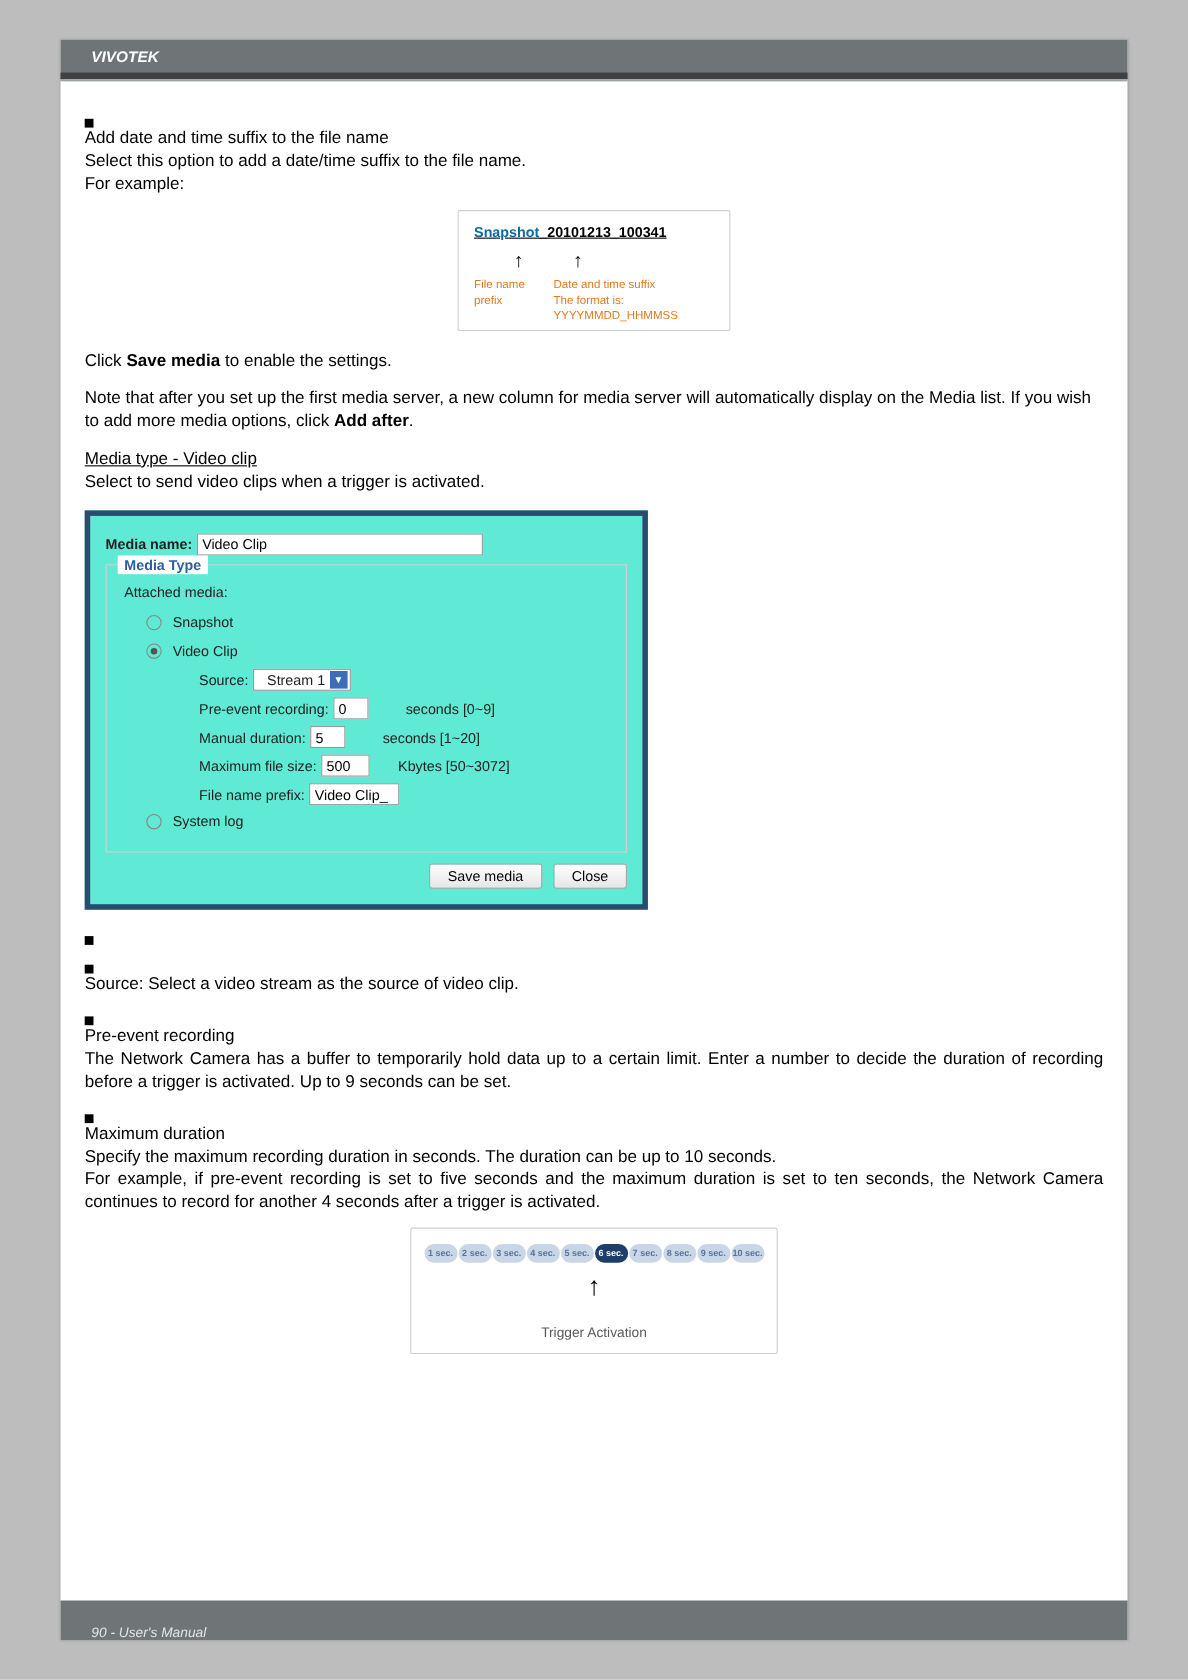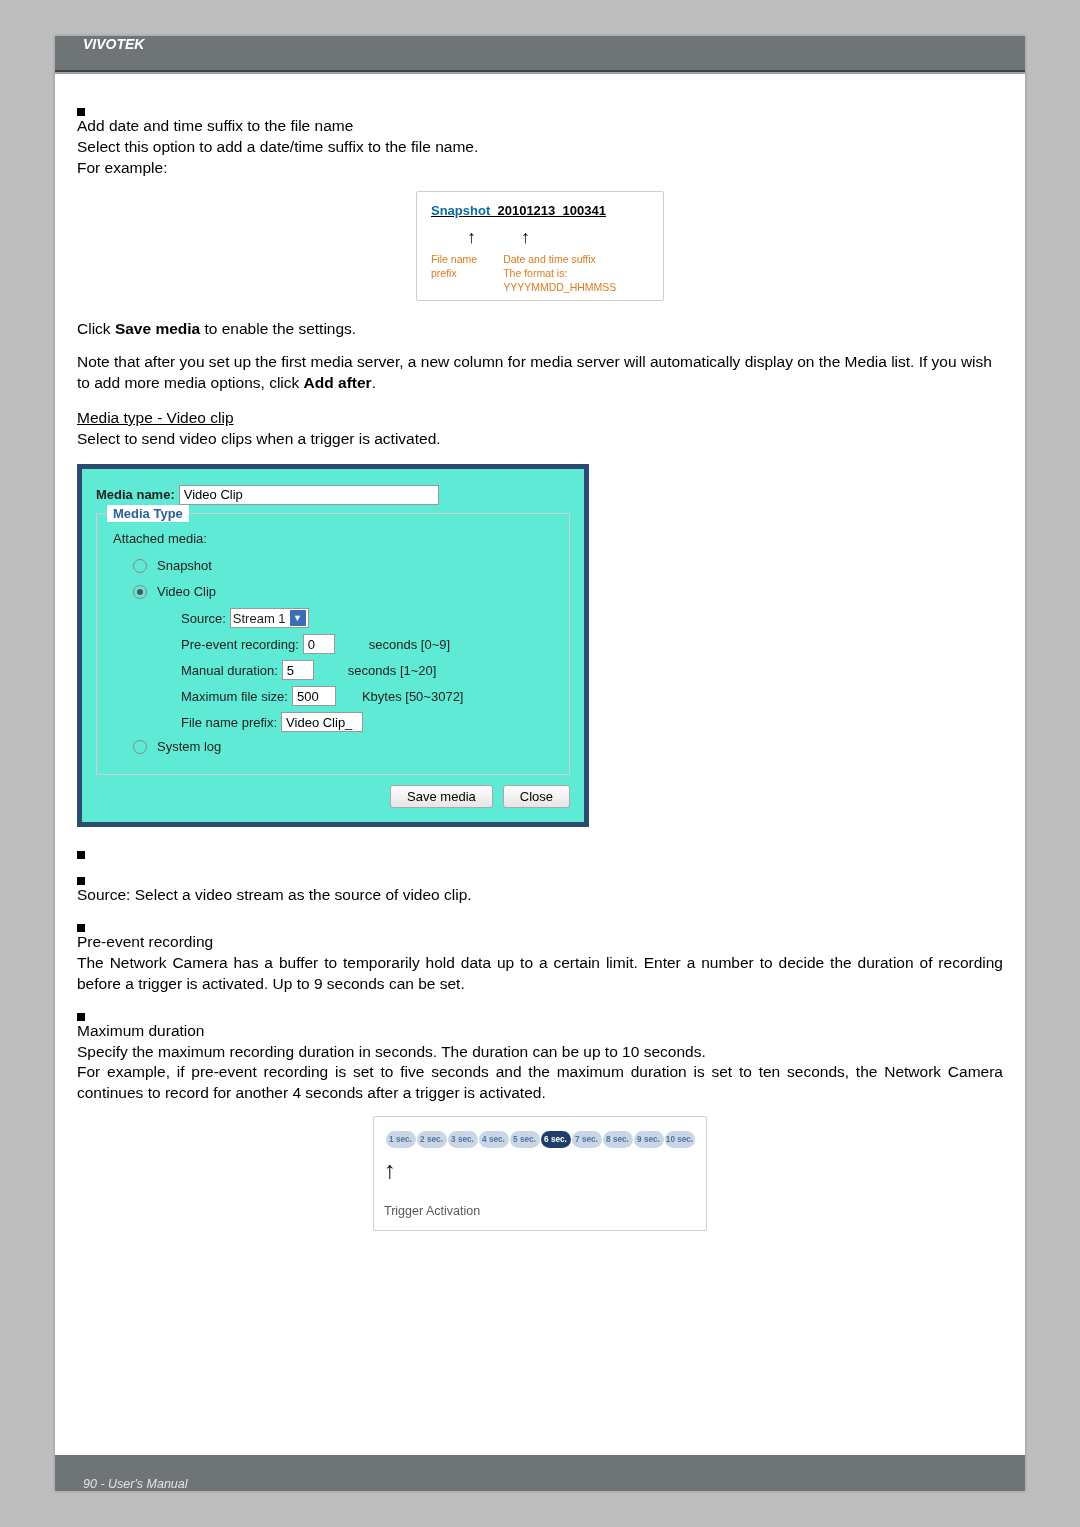--- a/index.html
+++ b/index.html
@@ -15,27 +15,27 @@
     width: 970px;
     margin: 36px auto;
     min-height: 1455px;
     position: relative;
     box-shadow: 0 0 3px rgba(0,0,0,.25);
   }
   .header-bar {
     background: #6f7477;
     height: 36px;
     display: flex;
-    align-items: flex-start;
+    align-items: center;
     padding-left: 28px;
     color: #fff;
     font-style: italic;
     font-weight: bold;
     font-size: 14px;
-    border-bottom: 2px solid #404040;
+    border-bottom: 6px solid #404040;
   }
   .hr-line { height:2px; background:#9ea3a6; }
   .content { padding: 28px 22px 0 22px; font-size: 15.5px; color:#000; line-height:1.35; }
   .blk { margin-bottom: 12px; flex-direction: column; }
   .bullet-row { display:flex; }
   .bullet-sq { width:8px; height:8px; background:#000; margin-top:6px; margin-right:6px; flex:0 0 auto;}
   .media-section-title { text-decoration: underline; }
   .example-box {
     border:1px solid #cfcfcf;
     width: 248px;
@@ -81,37 +81,38 @@
   .legend {
     position:absolute; top:-9px; left:10px; background:#fff; padding:0 6px;
     color:#2a5f9e; font-weight:bold; font-size:13px;
   }
   .radio { width:14px; height:14px; border:1px solid #888; border-radius:50%; display:inline-block; position:relative; vertical-align:middle; margin-right:6px;}
   .radio.checked::after { content:""; width:6px; height:6px; background:#555; border-radius:50%; position:absolute; top:3px; left:3px;}
   .sub { padding-left: 48px; margin:6px 0;}
   .sub .form-row { margin-bottom:6px;}
   .select {
     border:1px solid #999; background:#fff; display:inline-flex; align-items:center;
-    height:20px; padding:0 2px 0 2px; gap:4px; font-size:13px;
+    height:20px; padding:0 2px 0 12px; gap:4px; font-size:13px;
   }
   .select .arrow-btn {
     width:16px; height:16px; background:#3a6fb7; display:flex; align-items:center; justify-content:center;
     color:#fff; font-size:9px;
   }
   .btn {
     border:1px solid #aaa; background:linear-gradient(#fefefe,#e6e6e6);
     padding:3px 16px; font-size:13px; border-radius:3px; cursor:pointer;
   }
   .btn-row { display:flex; justify-content:flex-end; gap:10px; margin-top:10px;}
 
   .timeline-box {
     border:1px solid #cfcfcf;
     width:334px;
     margin: 10px auto 0;
     padding: 14px 10px 10px 10px;
+    text-align:center;
     border-radius:2px;
   }
   .bubbles { display:flex; gap:1px; justify-content:center;}
   .bubble {
     width:30px; height:17px; border-radius:9px; background:#c9d6e6; color:#53749d;
     font-size:8.2px; display:flex; align-items:center; justify-content:center;
     font-weight:bold;
   }
   .bubble.active { background:#1f3d6b; color:#fff;}
   .big-arrow { font-size:24px; color:#000; margin-top:6px;}

